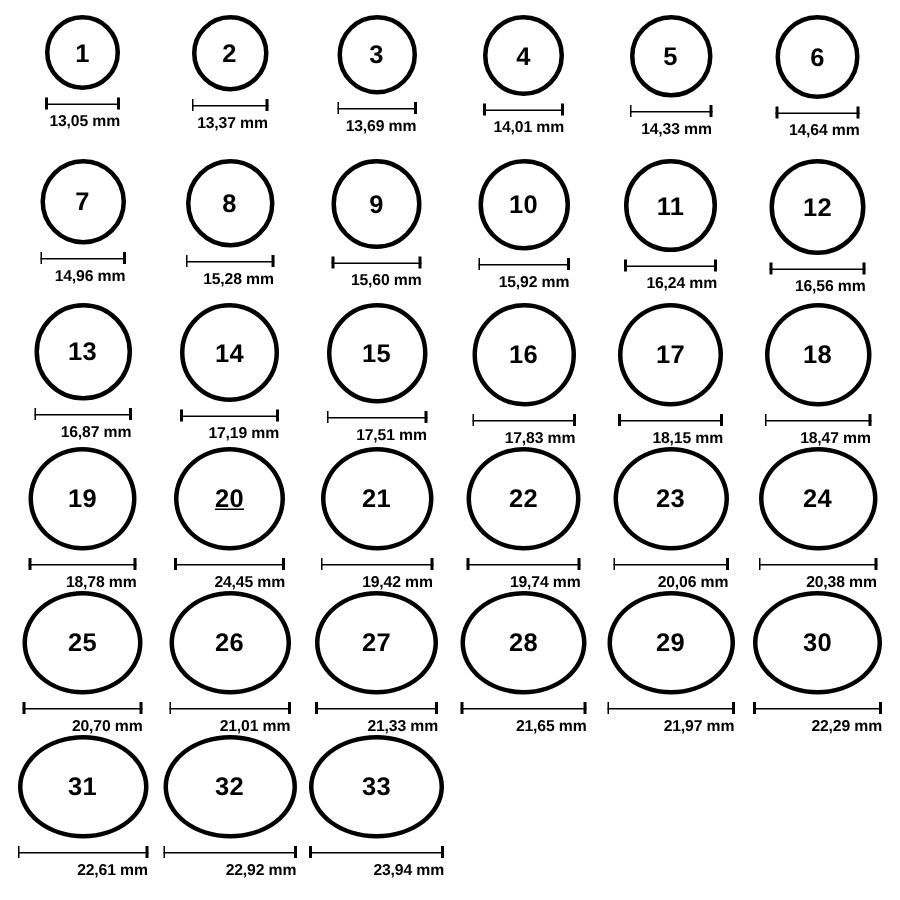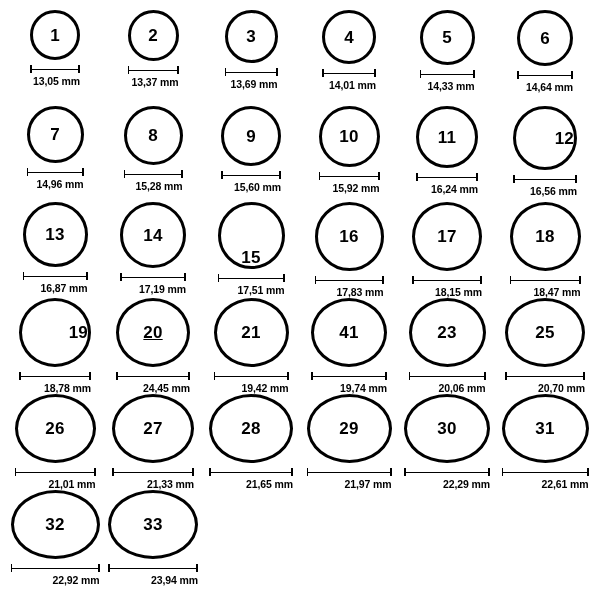--- a/index.html
+++ b/index.html
@@ -227,21 +227,21 @@
         <div class="measure-wrap">
           <div class="measure-bar" style="width: 62px;">
             <div class="line"></div>
             <div class="tick left"></div>
             <div class="tick right"></div>
           </div>
           <div class="measure-text">16,24 mm</div>
         </div>
       </div>
       <div class="ring-cell">
-        <div class="ring-circle" style="width: 64px; height: 64px; justify-content: flex-end;">
+        <div class="ring-circle" style="width: 64px; height: 64px;">
           <span class="ring-size-label">12</span>
         </div>
         <div class="measure-wrap">
           <div class="measure-bar" style="width: 64px;">
             <div class="line"></div>
             <div class="tick left"></div>
             <div class="tick right"></div>
           </div>
           <div class="measure-text">16,56 mm</div>
         </div>
@@ -266,21 +266,21 @@
         <div class="measure-wrap">
           <div class="measure-bar" style="width: 66px;">
             <div class="line"></div>
             <div class="tick left"></div>
             <div class="tick right"></div>
           </div>
           <div class="measure-text">17,19 mm</div>
         </div>
       </div>
       <div class="ring-cell">
-        <div class="ring-circle" style="width: 67px; height: 67px; align-items: flex-end;">
+        <div class="ring-circle" style="width: 67px; height: 67px;">
           <span class="ring-size-label">15</span>
         </div>
         <div class="measure-wrap">
           <div class="measure-bar" style="width: 67px;">
             <div class="line"></div>
             <div class="tick left"></div>
             <div class="tick right"></div>
           </div>
           <div class="measure-text">17,51 mm</div>
         </div>
@@ -318,21 +318,21 @@
         <div class="measure-wrap">
           <div class="measure-bar" style="width: 71px;">
             <div class="line"></div>
             <div class="tick left"></div>
             <div class="tick right"></div>
           </div>
           <div class="measure-text">18,47 mm</div>
         </div>
       </div>
       <div class="ring-cell">
-        <div class="ring-circle" style="width: 72px; height: 72px; justify-content: flex-end;">
+        <div class="ring-circle" style="width: 72px; height: 72px;">
           <span class="ring-size-label">19</span>
         </div>
         <div class="measure-wrap">
           <div class="measure-bar" style="width: 72px;">
             <div class="line"></div>
             <div class="tick left"></div>
             <div class="tick right"></div>
           </div>
           <div class="measure-text">18,78 mm</div>
         </div>
@@ -358,21 +358,21 @@
           <div class="measure-bar" style="width: 75px;">
             <div class="line"></div>
             <div class="tick left"></div>
             <div class="tick right"></div>
           </div>
           <div class="measure-text">19,42 mm</div>
         </div>
       </div>
       <div class="ring-cell">
         <div class="ring-circle" style="width: 76px; height: 76px;">
-          <span class="ring-size-label">41</span>
+          <span class="ring-size-label">22</span>
         </div>
         <div class="measure-wrap">
           <div class="measure-bar" style="width: 76px;">
             <div class="line"></div>
             <div class="tick left"></div>
             <div class="tick right"></div>
           </div>
           <div class="measure-text">19,74 mm</div>
         </div>
       </div>
@@ -380,20 +380,33 @@
         <div class="ring-circle" style="width: 77px; height: 77px;">
           <span class="ring-size-label">23</span>
         </div>
         <div class="measure-wrap">
           <div class="measure-bar" style="width: 77px;">
             <div class="line"></div>
             <div class="tick left"></div>
             <div class="tick right"></div>
           </div>
           <div class="measure-text">20,06 mm</div>
+        </div>
+      </div>
+      <div class="ring-cell">
+        <div class="ring-circle" style="width: 79px; height: 79px;">
+          <span class="ring-size-label">24</span>
+        </div>
+        <div class="measure-wrap">
+          <div class="measure-bar" style="width: 79px;">
+            <div class="line"></div>
+            <div class="tick left"></div>
+            <div class="tick right"></div>
+          </div>
+          <div class="measure-text">20,38 mm</div>
         </div>
       </div>
       <div class="ring-cell">
         <div class="ring-circle" style="width: 80px; height: 80px; text-align: center;">
           <span class="ring-size-label">25</span>
         </div>
         <div class="measure-wrap">
           <div class="measure-bar" style="width: 80px;">
             <div class="line"></div>
             <div class="tick left"></div>

